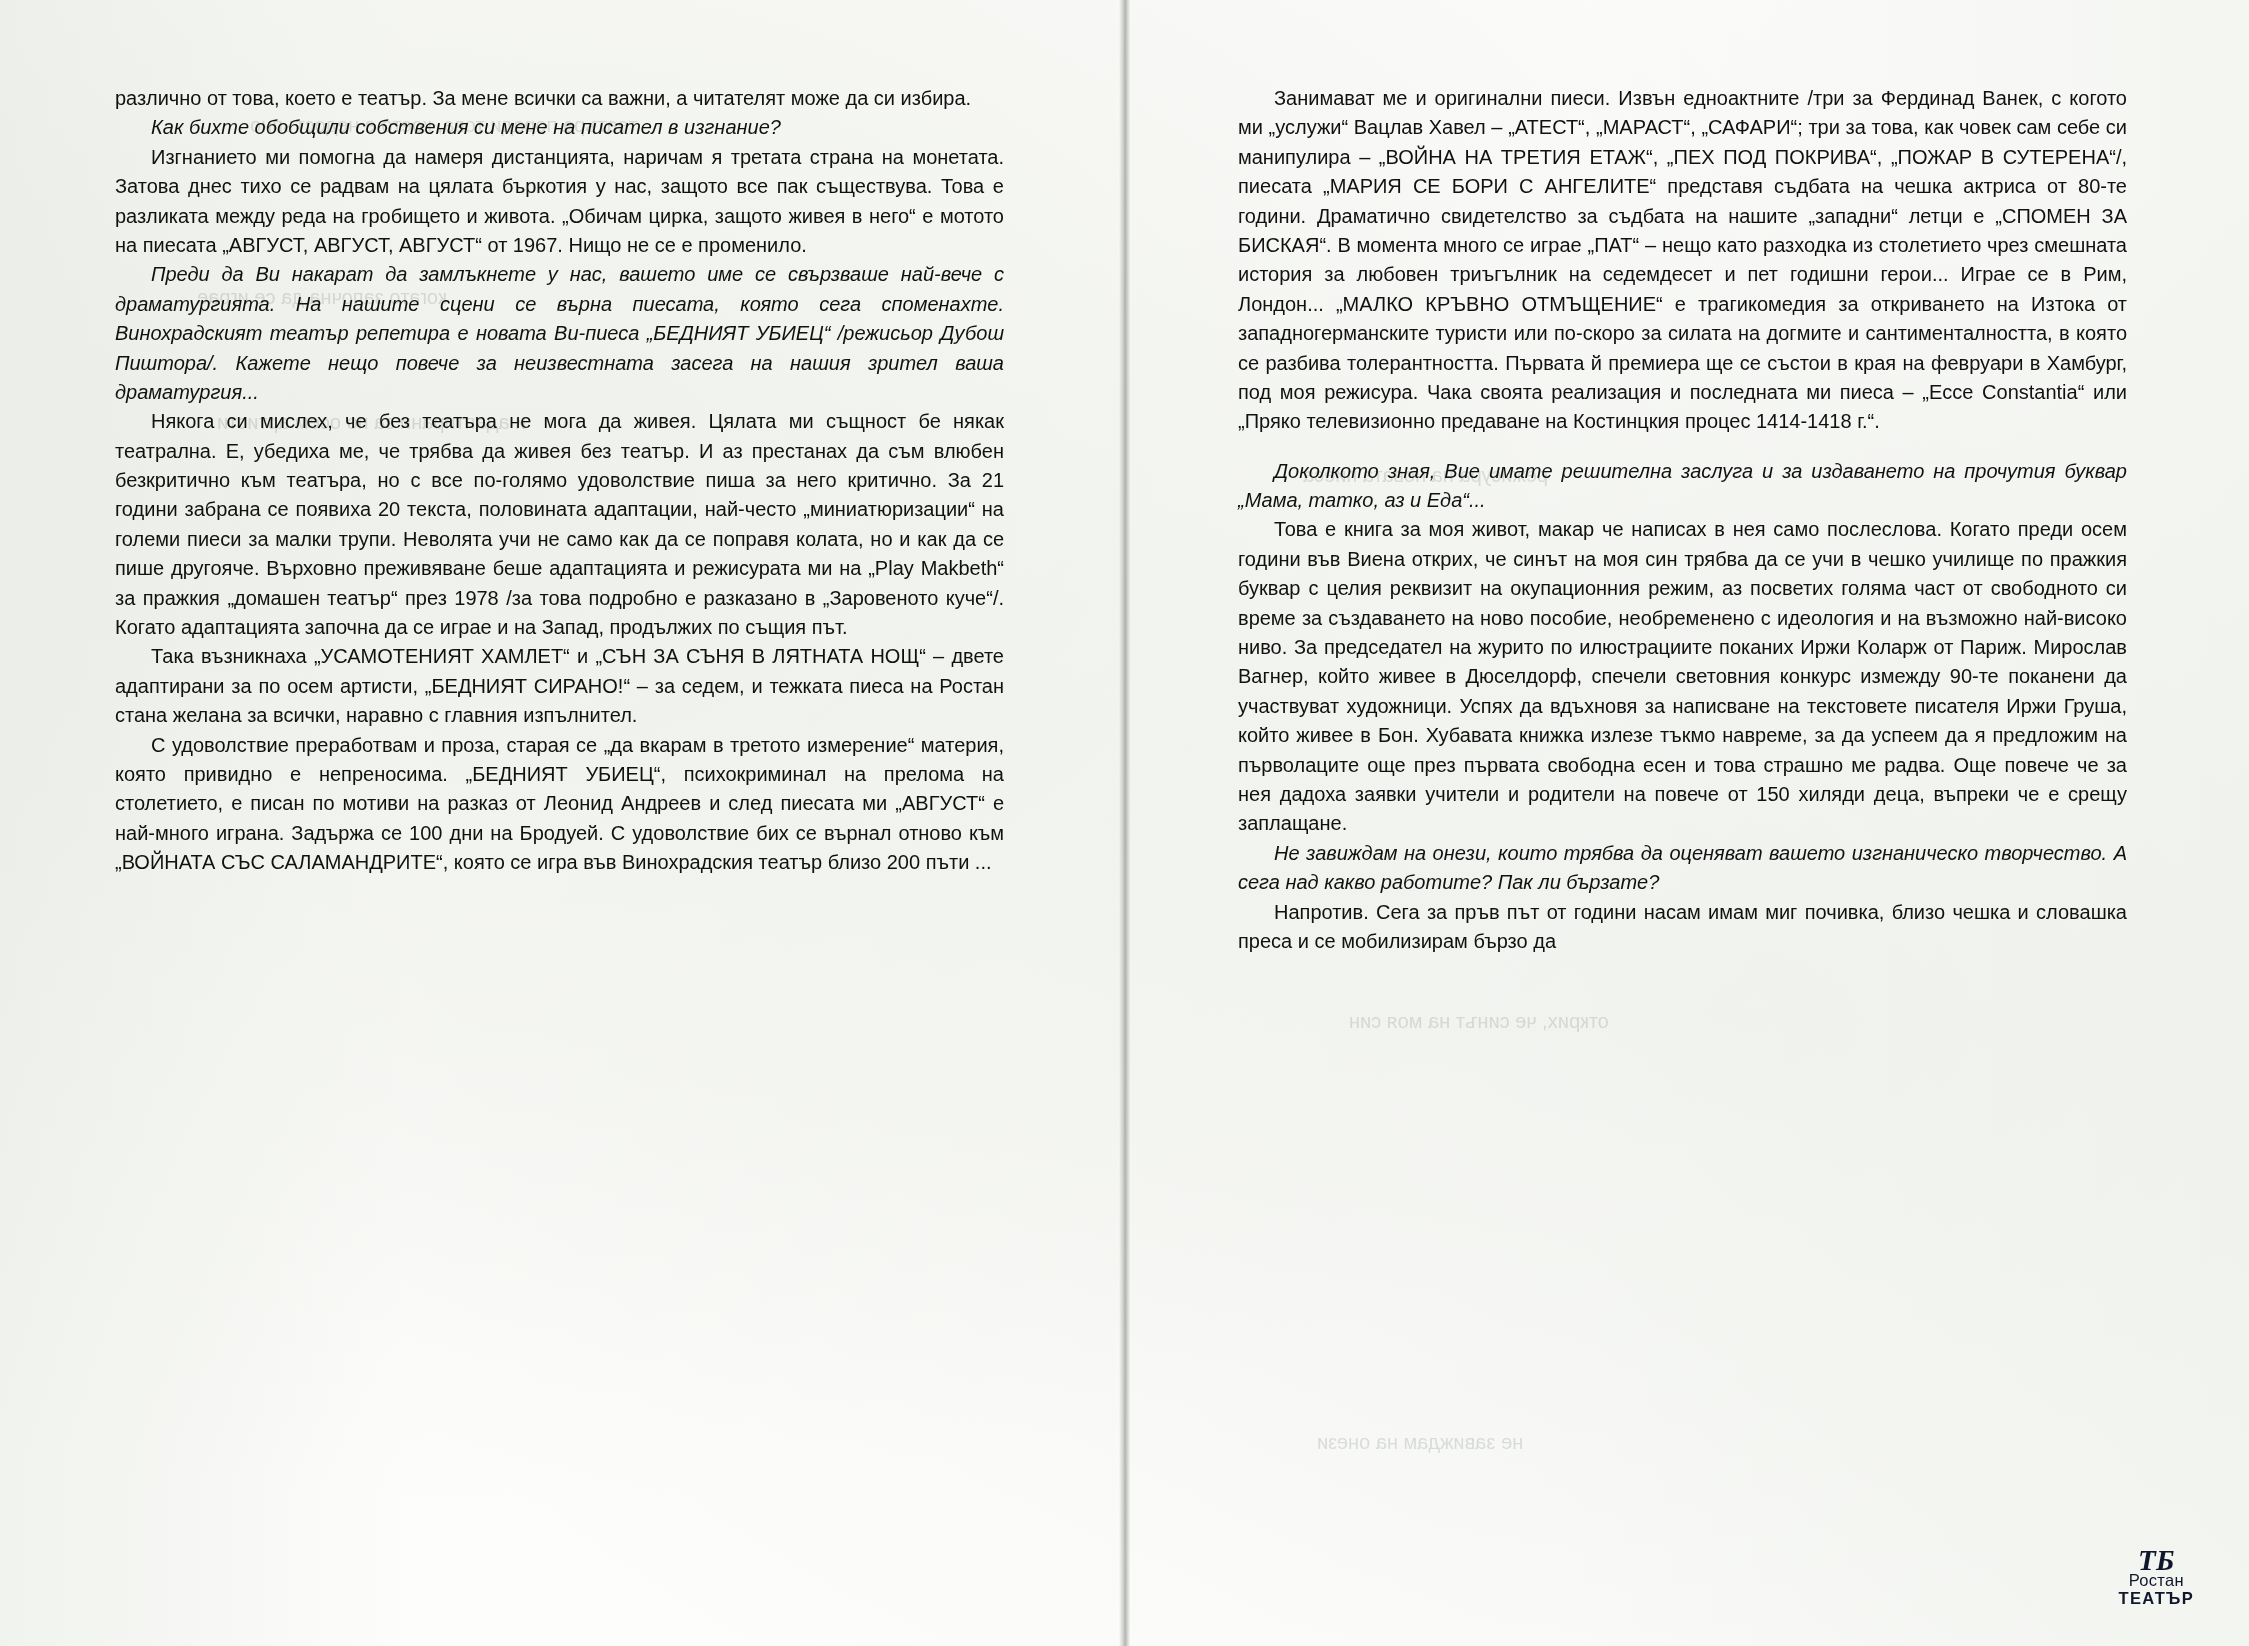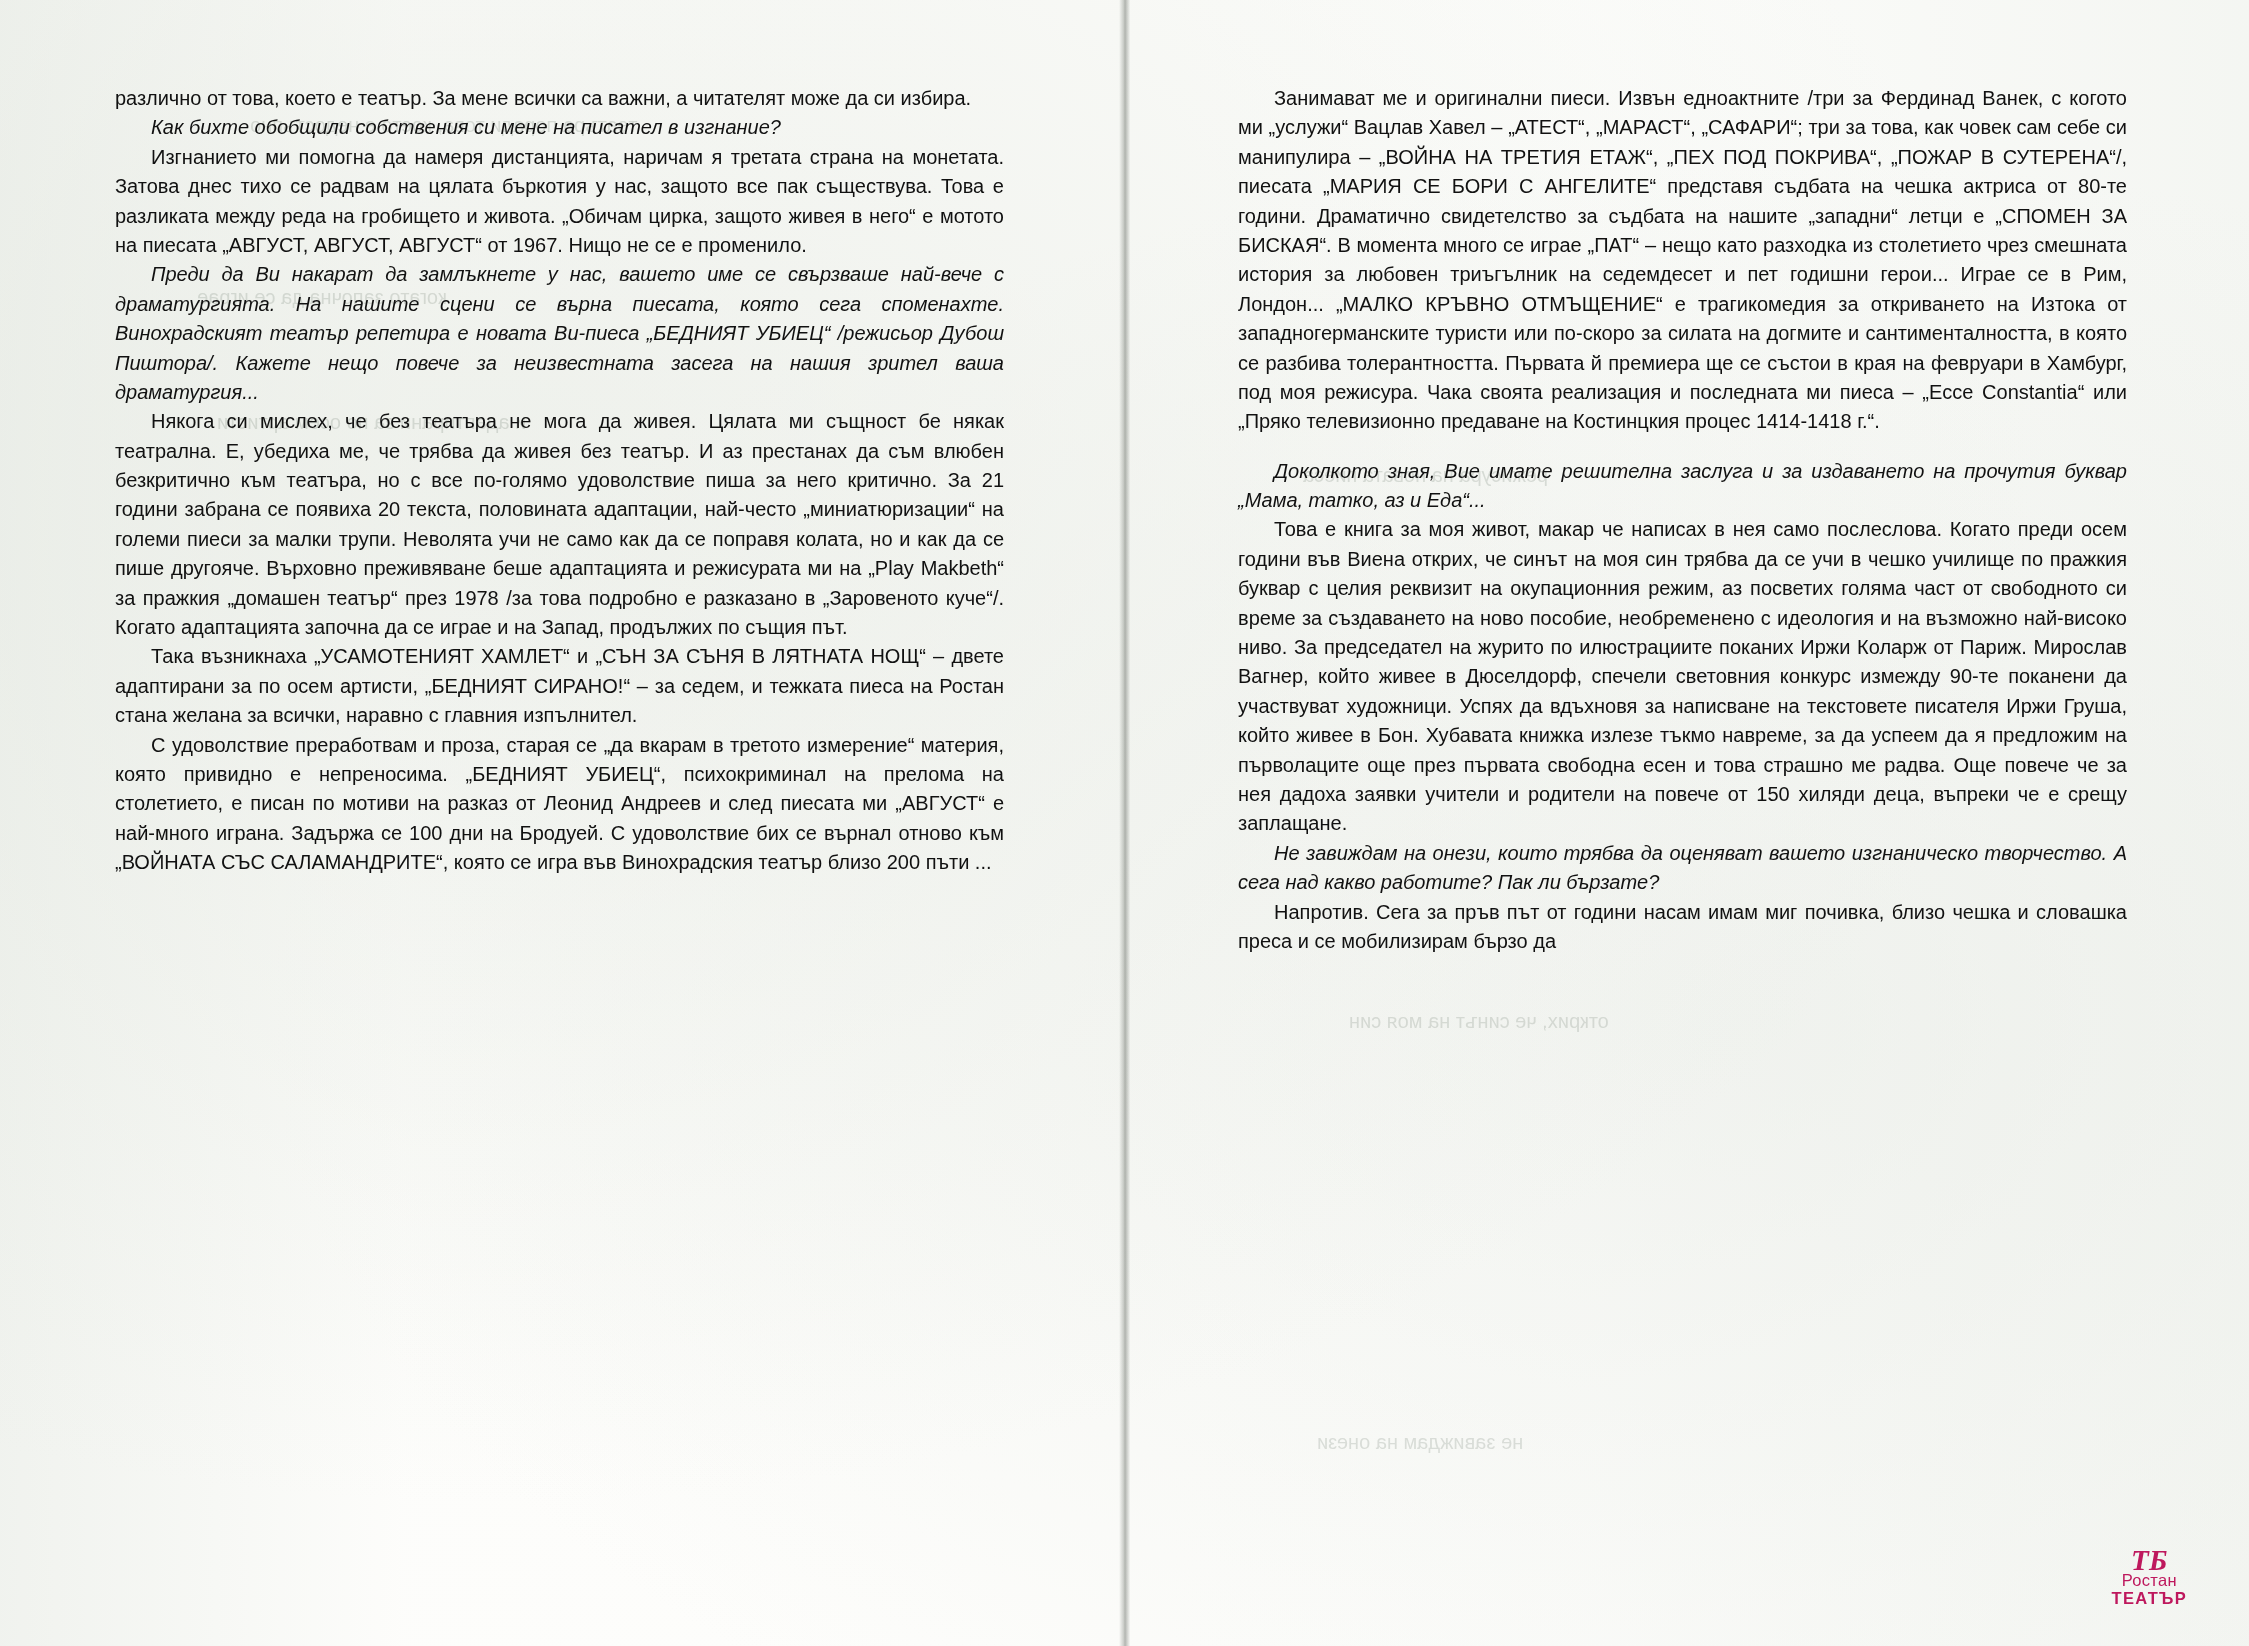--- a/index.html
+++ b/index.html
@@ -60,24 +60,24 @@
   p.noindent { text-indent: 0; }
   p.q {
     font-style: italic;
     text-indent: 36px;
   }
   p.gap { margin-top: 20px; }
 
   
   .stamp {
     position: absolute;
-    right: 63px;
+    right: 56px;
     bottom: 39px;
     text-align: center;
-    color: #be185d;
+    color: #0f172a;
     font-size: 16.5px;
     letter-spacing: 0.3px;
     line-height: 1.05;
   }
   .stamp .mark {
     font-family: "Liberation Serif", serif;
     font-style: italic;
     font-weight: 700;
     font-size: 29px;
     display: block;

